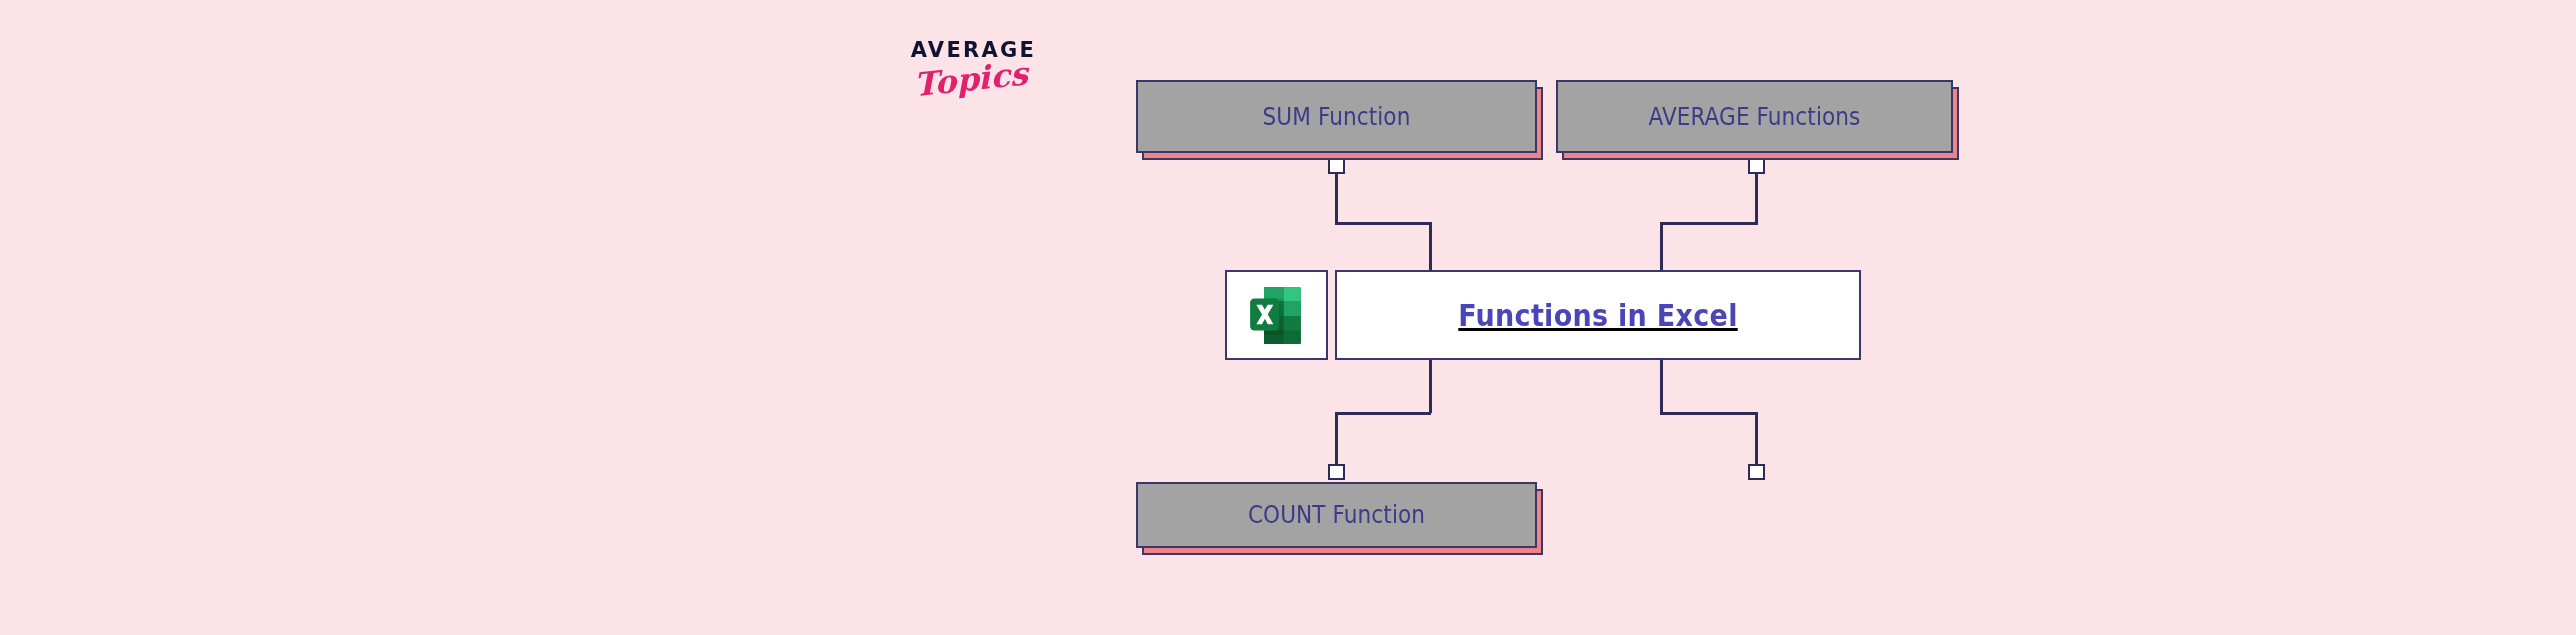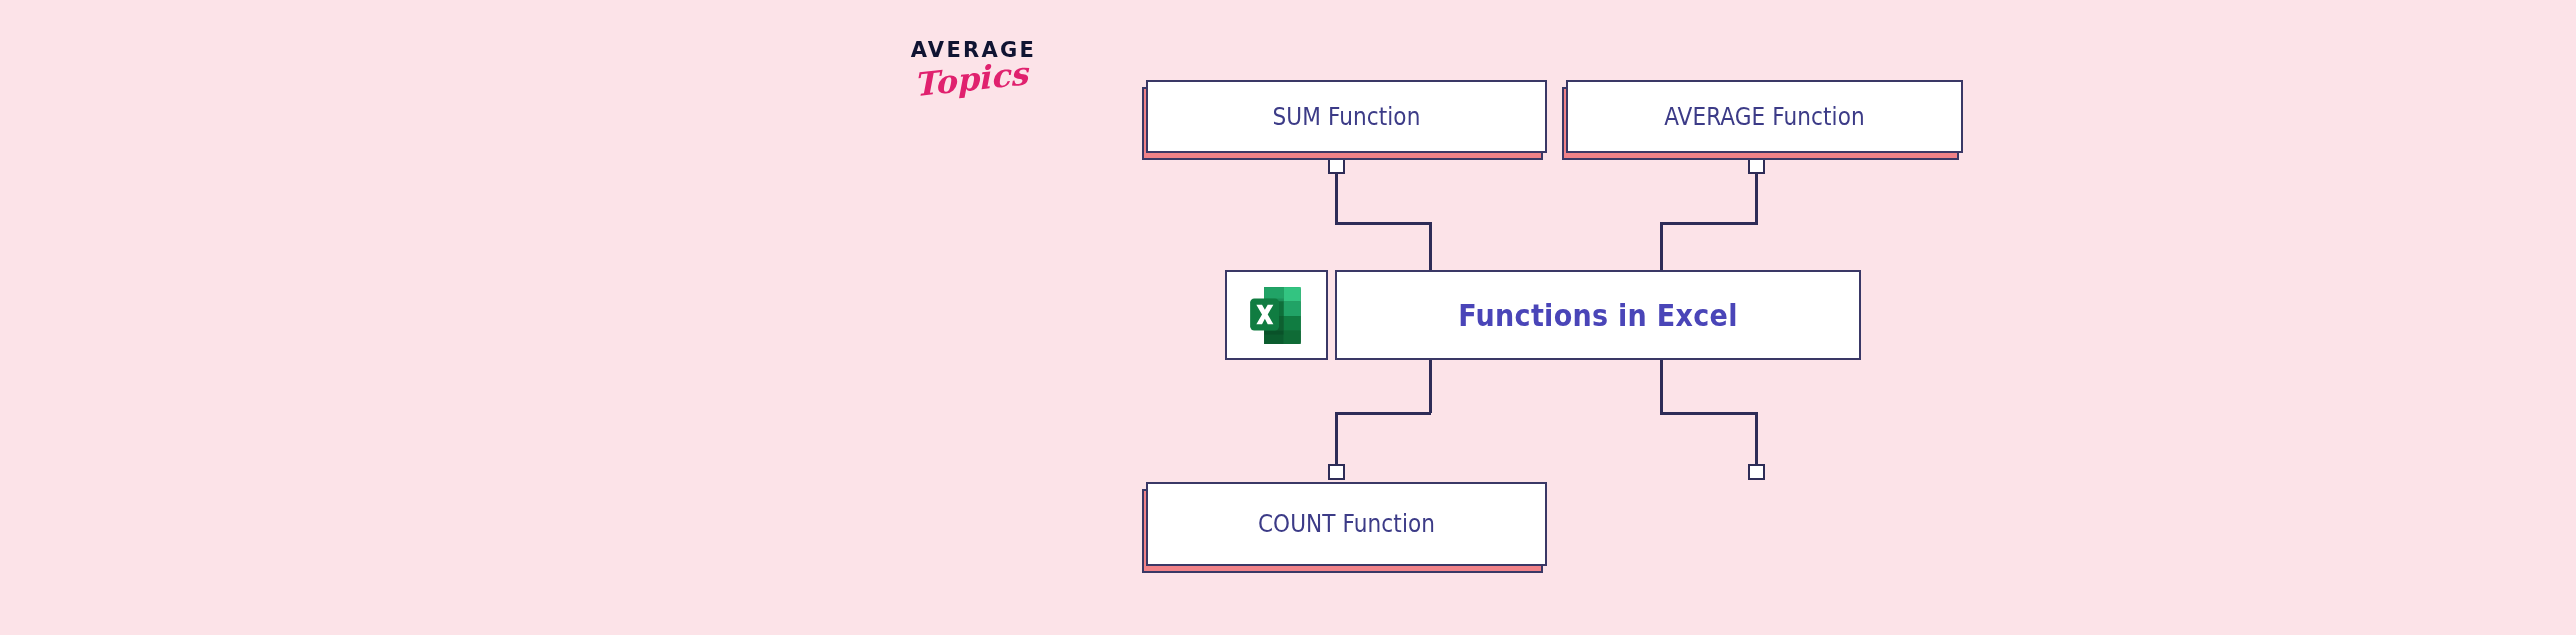--- a/index.html
+++ b/index.html
@@ -62,42 +62,42 @@
     position: absolute;
     left: 6.7px;
     top: 6.7px;
     width: 100%;
     height: 100%;
     background: #f08288;
     border: 2.1px solid #3a3866;
   }
   .node .face {
     position: absolute;
-    left: 11px;
+    left: 1px;
     top: 0;
     width: 100%;
     height: 100%;
-    background: #ffffff;
+    background: #a3a3a3;
     border: 2.1px solid #3a3866;
     display: flex;
     align-items: center;
     justify-content: center;
   }
   .node .label {
     font-family: "DejaVu Sans Condensed", "Liberation Sans Narrow", "Liberation Sans", sans-serif;
     font-size: 24px;
     font-weight: 400;
     color: #3c3b87;
     white-space: nowrap;
     letter-spacing: 0.1px;
   }
 
   #node-sum      { left: 1135px; top: 80px;  width: 401px; height: 73px; }
   #node-average  { left: 1555px; top: 80px;  width: 397px; height: 73px; }
-  #node-count    { left: 1135px; top: 482px;  width: 401px; height: 84px; padding-left: 16px; }
+  #node-count    { left: 1135px; top: 482px;  width: 401px; height: 66px; padding-left: 16px; }
   #node-max      { left: 1555px; top: 482px;  width: 397px; height: 73px; }
 
   
   #center-icon-box {
     position: absolute;
     left: 1225px;
     top: 270px;
     width: 103px;
     height: 90px;
     background: #ffffff;
@@ -110,20 +110,21 @@
     position: absolute;
     left: 1335px;
     top: 270px;
     width: 526px;
     height: 90px;
     background: #ffffff;
     border: 2.1px solid #3a3866;
     display: flex;
     align-items: center;
     justify-content: center;
+    text-decoration: underline;
   }
   #center-title-box .title {
     font-family: "DejaVu Sans Condensed", "Liberation Sans Narrow", "Liberation Sans", sans-serif;
     font-size: 30px;
     font-weight: 700;
     color: #4a45b8;
     white-space: nowrap;
     letter-spacing: 0.3px;
   }
 
@@ -176,21 +177,21 @@
   <div class="node" id="node-sum">
     <div class="shadow"></div>
     <div class="face">
       <span class="label">SUM Function</span>
     </div>
   </div>
 
   <div class="node" id="node-average">
     <div class="shadow"></div>
     <div class="face">
-      <span class="label">AVERAGE Function</span>
+      <span class="label">AVERAGE Functions</span>
     </div>
   </div>
 
   <div class="node" id="node-count">
     <div class="shadow"></div>
     <div class="face">
       <span class="label">COUNT Function</span>
     </div>
   </div>
 

